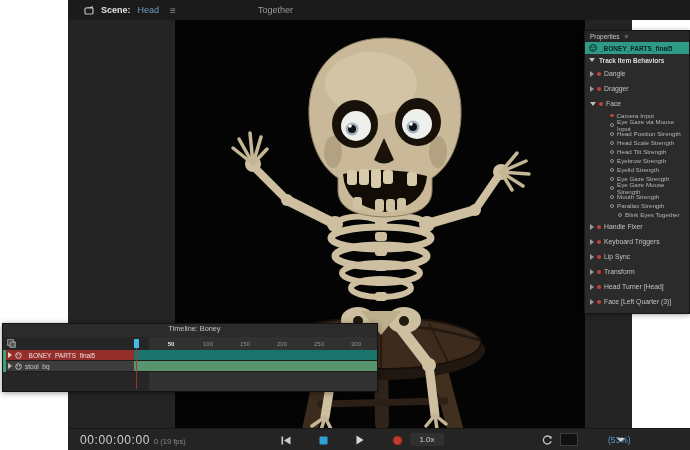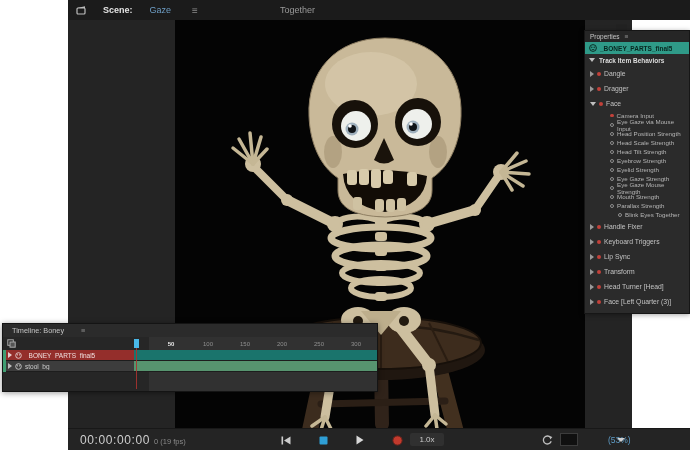--- a/index.html
+++ b/index.html
@@ -3,21 +3,21 @@
 <meta charset="utf-8">
 <style>
   * { margin:0; padding:0; box-sizing:border-box; }
   html,body { background:#ffffff; }
   body { font-family:"Liberation Sans", sans-serif; }
   #canvas { position:relative; width:690px; height:450px; background:#fff; overflow:hidden; }
 
   
   #topbar { position:absolute; left:68px; top:0; width:622px; height:20px;
     background:#1b1b1b; display:flex; align-items:center; color:#9a9a9a; font-size:9px; }
-  #topbar .scene-tab { display:flex; align-items:center; gap:17px; padding:0 10px 0 8px; height:100%; }
+  #topbar .scene-tab { display:flex; align-items:center; gap:7px; padding:0 10px 0 16px; height:100%; }
   #topbar .scene-label { color:#e3e3e3; font-weight:bold; }
   #topbar .scene-name { color:#6d9cc3; }
   #topbar .menu-glyph { color:#8a8a8a; font-size:10px; margin-left:4px; }
   #topbar .bar-tab { padding:0 10px; height:100%; display:flex; align-items:center; color:#999; }
   #topbar .bar-tab.welcome { margin-left:62px; }
 
   
   #stage { position:absolute; left:68px; top:20px; width:564px; height:408px; background:#242424; }
   #scene { position:absolute; left:107px; top:0; width:410px; height:408px; background:#040404; }
 
@@ -52,21 +52,21 @@
   .param-row.sub { padding-left:33px; }
   .tri-right { width:0; height:0; border-top:3px solid transparent; border-bottom:3px solid transparent; border-left:4px solid #9a9a9a; }
   .tri-down { width:0; height:0; border-left:3px solid transparent; border-right:3px solid transparent; border-top:4px solid #c0c0c0; }
   .dot { width:4px; height:4px; border-radius:50%; background:#c2413a; flex:0 0 auto; }
   .dot.small { width:3.5px; height:3.5px; }
   .ring { width:4px; height:4px; border-radius:50%; border:1px solid #8f8f8f; flex:0 0 auto; }
 
   
   #timeline { position:absolute; left:2px; top:323px; width:376px; height:69px;
     background:#2b2b2b; border:1px solid #141414; box-shadow:0 1px 6px rgba(0,0,0,.4); color:#bbb; }
-  .tl-title { height:13px; display:flex; align-items:center; gap:17px; padding-left:9px; font-size:7.3px; color:#c3c3c3; }
+  .tl-title { height:13px; display:flex; align-items:center; gap:17px; padding-left:9px; font-size:7.3px; color:#c3c3c3;flex-direction:column; }
   .tl-body { position:absolute; left:0; top:13px; right:0; bottom:0; background:#262626; }
   .tl-light-col { position:absolute; left:146px; top:0; right:0; bottom:0; background:rgba(255,255,255,0.055); }
   .tl-toolrow { position:absolute; left:0; top:0; width:100%; height:13px; }
   .tl-tool-icon { position:absolute; left:4px; top:2px; }
   .tl-ruler-label { position:absolute; top:4px; font-size:6px; color:#8f8f8f; width:16px; text-align:center; }
   .tl-ruler-label.first { color:#e8e8e8; font-weight:bold; }
   .tl-row { position:absolute; left:0; width:100%; height:11px; }
   #tl-row0 { top:13px; } #tl-row1 { top:24px; }
   .tl-hdr { position:absolute; left:0; top:0; width:131px; height:11px;
     display:flex; align-items:center; gap:3px; padding-left:5px; font-size:6.5px; border-bottom:1px solid #1d1d1d; }
@@ -86,21 +86,21 @@
 
 <div id="canvas">
 
   <div id="topbar">
     <div class="scene-tab">
       <svg width="10" height="10" viewBox="0 0 10 10">
         <rect x="1" y="3" width="8" height="6" rx="1" fill="none" stroke="#bdbdbd" stroke-width="1.2"></rect>
         <path d="M1 3 L9 1.2 L9 3 Z" fill="#bdbdbd"></path>
       </svg>
       <span class="scene-label">Scene:</span>
-      <span class="scene-name">Gaze</span>
+      <span class="scene-name">Head</span>
       <span class="menu-glyph">≡</span>
     </div>
     <div class="bar-tab welcome">Together</div>
   </div>
 
   <div id="stage">
     <div id="scene">
       <svg width="410" height="408" viewBox="0 0 410 408">
 
         <g stroke-linecap="round" fill="none">

